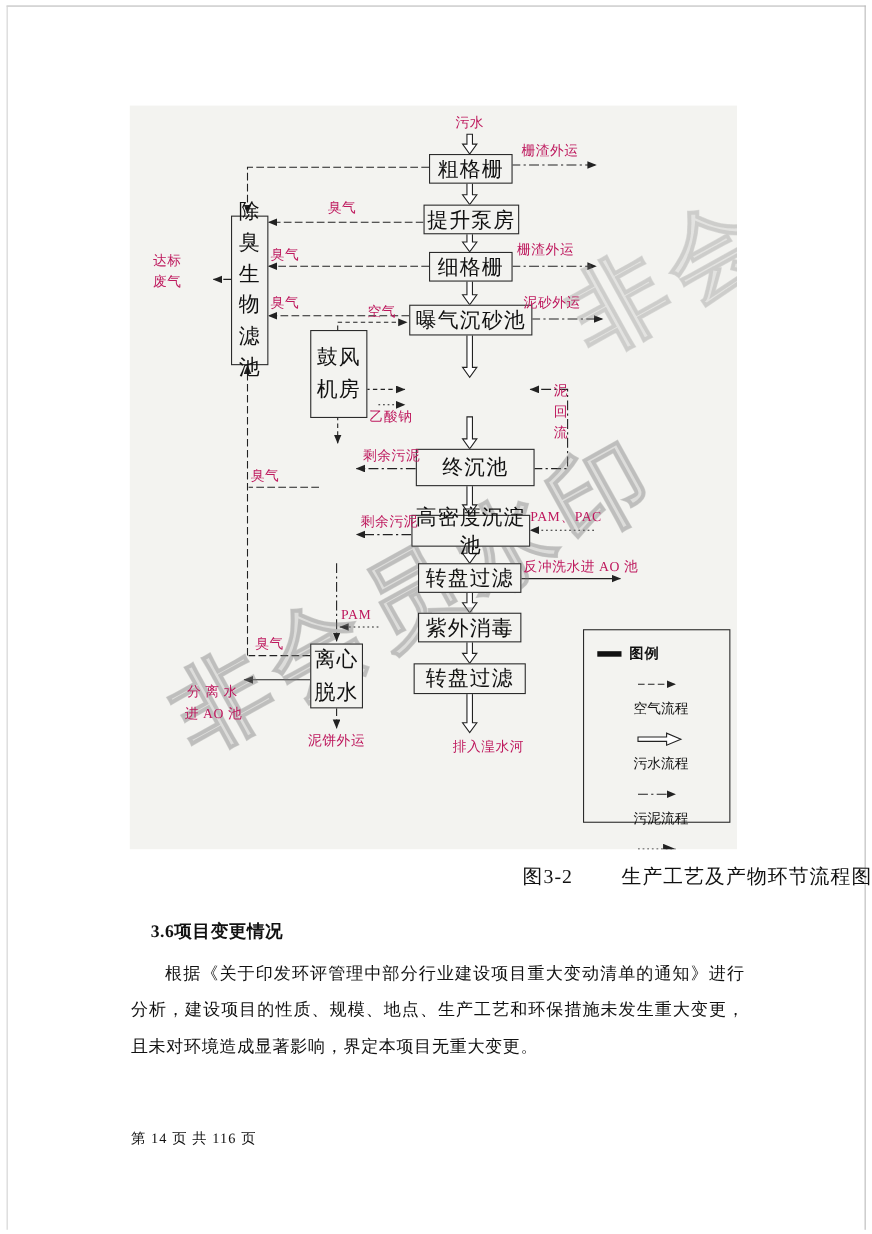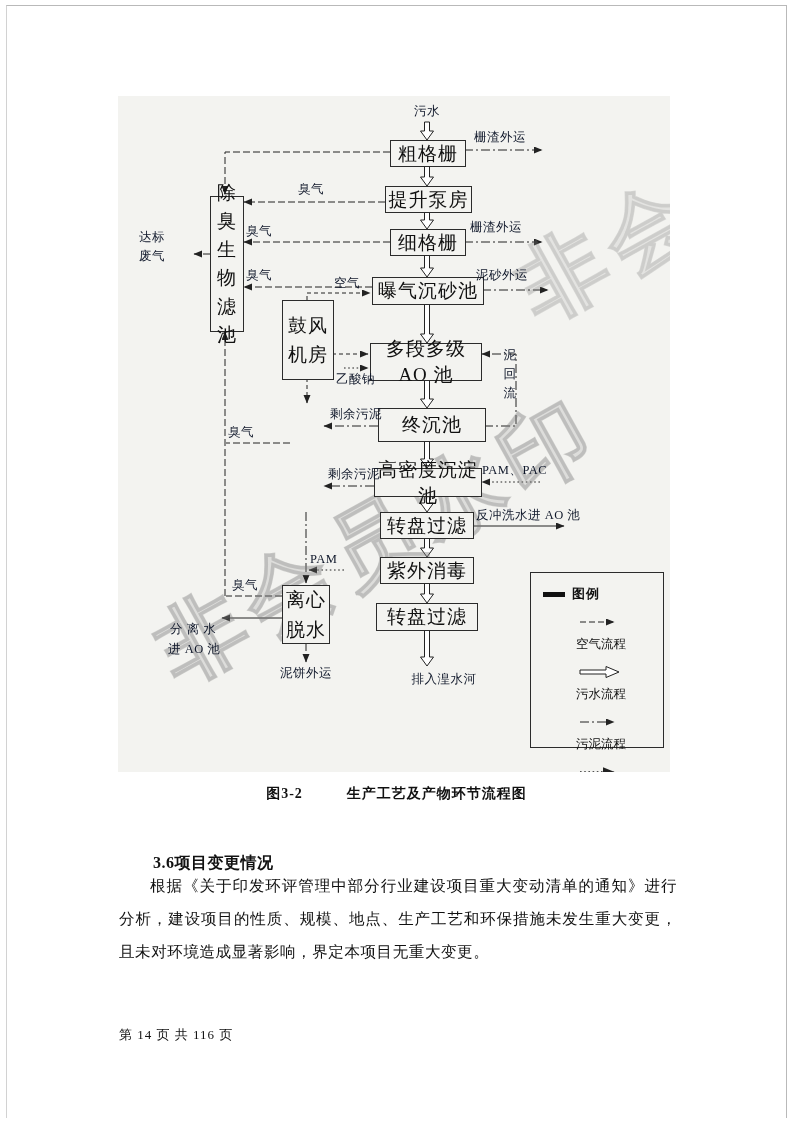--- a/index.html
+++ b/index.html
@@ -17,21 +17,21 @@
     position:absolute;left:118px;top:96px;width:552px;height:676px;
     background:#f3f3f0;overflow:hidden;
   }
   .figure-area svg.connectors{position:absolute;left:0;top:0;}
   .box{
     position:absolute;border:1px solid #2b2b2b;background:#f3f3f0;
     display:flex;align-items:center;justify-content:center;
     font-size:19px;letter-spacing:1px;color:#111;z-index:3;text-align:center;
   }
   .lbl{
-    position:absolute;font-size:12.5px;letter-spacing:0.5px;color:#0f172a;
+    position:absolute;font-size:12.5px;letter-spacing:0.5px;color:#be185d;
     white-space:nowrap;z-index:3;line-height:15px;
   }
   .vcol{display:block;width:1.2em;line-height:1.5;word-break:break-all;
         text-align:center;white-space:normal;margin:0 auto;}
   .wrap2{display:block;width:2.35em;line-height:1.55;word-break:break-all;
         text-align:center;white-space:normal;margin:0 auto;}
   .lbl.vert{white-space:normal;}
   .center{text-align:center;}
   .watermark{
     position:absolute;z-index:2;font-size:88px;font-weight:bold;white-space:nowrap;
@@ -49,26 +49,26 @@
     font-weight:bold;font-size:13px;letter-spacing:1px;}
   .legend-bar{display:inline-block;width:22px;height:5px;background:#111;}
   .legend-row{display:flex;align-items:center;gap:7px;margin:12px 0 0 8px;font-size:12.5px;flex-direction:column;}
   .legend-row svg{flex:0 0 auto;}
   .fig-caption{
     position:absolute;left:0;top:640px;width:100%;text-align:center;z-index:3;
     font-weight:bold;font-size:14px;letter-spacing:1.5px;
   }
   
   .fig2-caption{
-    position:absolute;left:0;top:785px;width:100%;text-align:center;
-    font-weight:bold;font-size:14px;letter-spacing:1px;
+    position:absolute;left:0;top:785px;width:100%;text-align:right;
+    font-weight:normal;font-size:18px;letter-spacing:1px;
   }
   .fig2-caption .gap{display:inline-block;width:44px;}
   .section-heading{
-    position:absolute;left:137px;top:837px;margin:16px;
+    position:absolute;left:137px;top:837px;margin:0;
     font-size:16px;font-weight:bold;letter-spacing:0.5px;
   }
   .body-paragraph{
     position:absolute;left:119px;top:869px;width:558px;margin:0;
     font-size:15.5px;line-height:33px;text-align:justify;text-indent:31px;
     letter-spacing:0.6px;
   }
   .page-footer{
     position:absolute;left:119px;top:1026px;font-size:13px;letter-spacing:1px;
   }
@@ -134,23 +134,20 @@
       </div>
     <div class="box" style="left:267px;top:90px;width:85px;height:25px">
         <span>提升泵房</span>
       </div>
     <div class="box" style="left:272px;top:133px;width:74px;height:25px">
         <span>细格栅</span>
       </div>
     <div class="box" style="left:254px;top:181px;width:110px;height:26px">
         <span>曝气沉砂池</span>
       </div>
-    <div class="box" style="left:252px;top:247px;width:110px;height:36px">
-        <span>多段多级 AO 池</span>
-      </div>
     <div class="box" style="left:260px;top:312px;width:106px;height:32px">
         <span>终沉池</span>
       </div>
     <div class="box" style="left:256px;top:372px;width:106px;height:27px">
         <span>高密度沉淀池</span>
       </div>
     <div class="box" style="left:262px;top:416px;width:92px;height:25px">
         <span>转盘过滤</span>
       </div>
     <div class="box" style="left:262px;top:461px;width:92px;height:25px">

